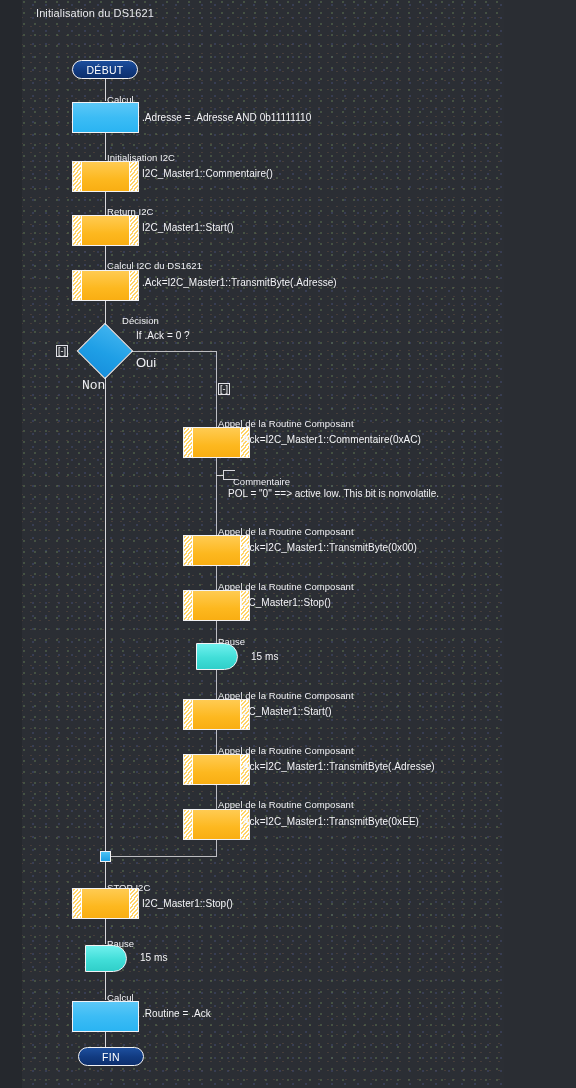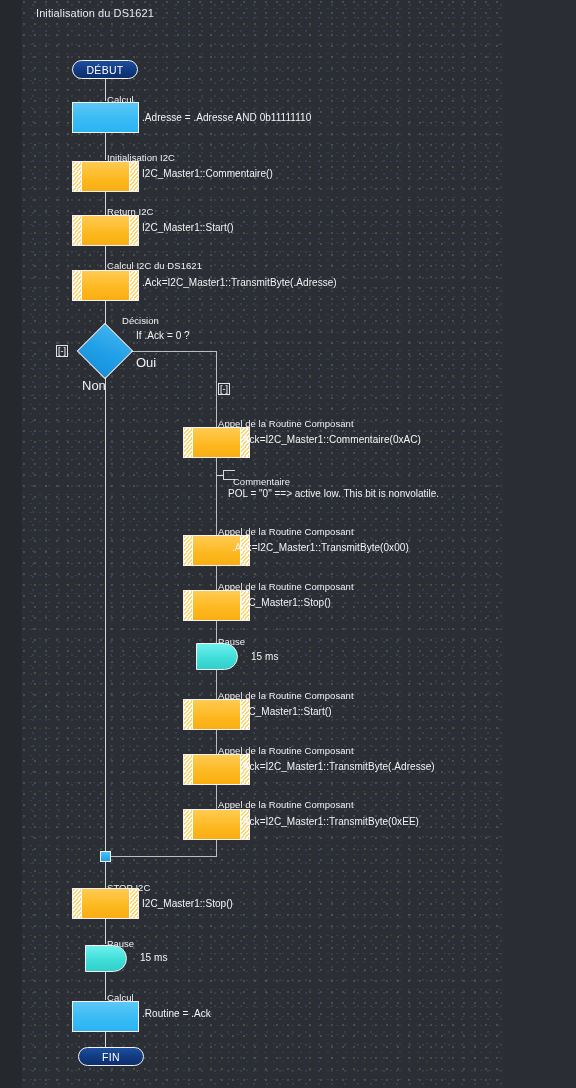--- a/index.html
+++ b/index.html
@@ -179,21 +179,21 @@
     <div class="bar l"></div>
     <div class="bar r"></div>
   </div>
   <div class="node-text" style="left:142px;top:277px;">.Ack=I2C_Master1::TransmitByte(.Adresse)</div>
 
   <div class="node-title" style="left:122px;top:315px;">Décision</div>
   <div class="node diamond" style="left:85px;top:331px;"></div>
   <div class="node-text" style="left:136px;top:330px;">If  .Ack = 0 ?</div>
   <div class="collapse" style="left:56px;top:345px;">[-]</div>
   <div class="branch-label" style="left:136px;top:355px;">Oui</div>
-  <div class="branch-label" style="left:82px;top:378px;">Non</div>
+  <div class="branch-label" style="left:82px;top:378px;font-family:Liberation Mono, monospace;">Non</div>
   <div class="collapse" style="left:218px;top:383px;">[-]</div>
 
   <div class="node-title" style="left:218px;top:418px;">Appel de la Routine Composant</div>
   <div class="routine-box" style="left:183px;top:427px;">
     <div class="fill"></div>
     <div class="bar l"></div>
     <div class="bar r"></div>
   </div>
   <div class="node-text" style="left:240px;top:434px;">.Ack=I2C_Master1::Commentaire(0xAC)</div>
 
@@ -201,21 +201,21 @@
   <div class="comment-bracket" style="left:223px;top:470px;"></div>
   <div class="comment-title" style="left:233px;top:476px;">Commentaire</div>
   <div class="comment-text" style="left:228px;top:488px;">POL = "0" ==&gt; active low. This bit is nonvolatile.</div>
 
   <div class="node-title" style="left:218px;top:526px;">Appel de la Routine Composant</div>
   <div class="routine-box" style="left:183px;top:535px;">
     <div class="fill"></div>
     <div class="bar l"></div>
     <div class="bar r"></div>
   </div>
-  <div class="node-text" style="left:232px;top:542px;">.Ack=I2C_Master1::TransmitByte(0x00)</div>
+  <div class="node-text" style="left:240px;top:542px;">.Ack=I2C_Master1::TransmitByte(0x00)</div>
 
   <div class="node-title" style="left:218px;top:581px;">Appel de la Routine Composant</div>
   <div class="routine-box" style="left:183px;top:590px;">
     <div class="fill"></div>
     <div class="bar l"></div>
     <div class="bar r"></div>
   </div>
   <div class="node-text" style="left:240px;top:597px;">I2C_Master1::Stop()</div>
 
   <div class="node-title" style="left:218px;top:636px;">Pause</div>

